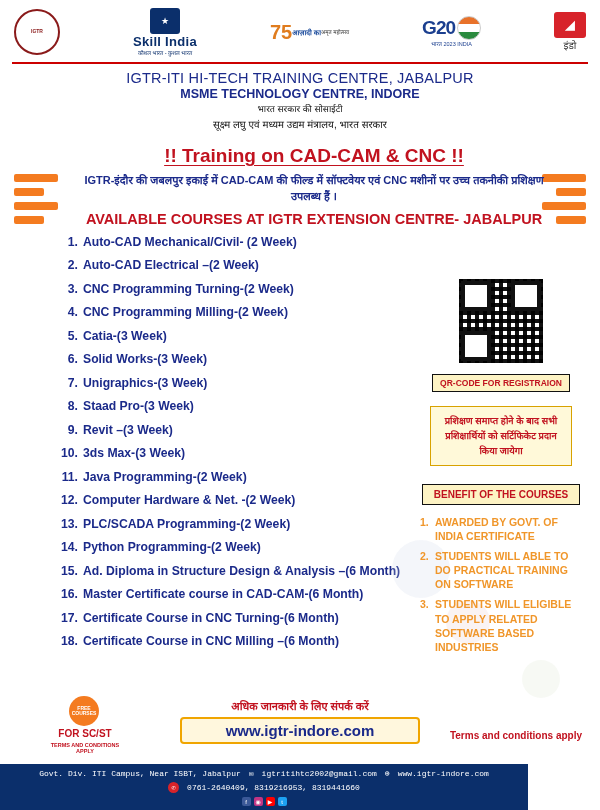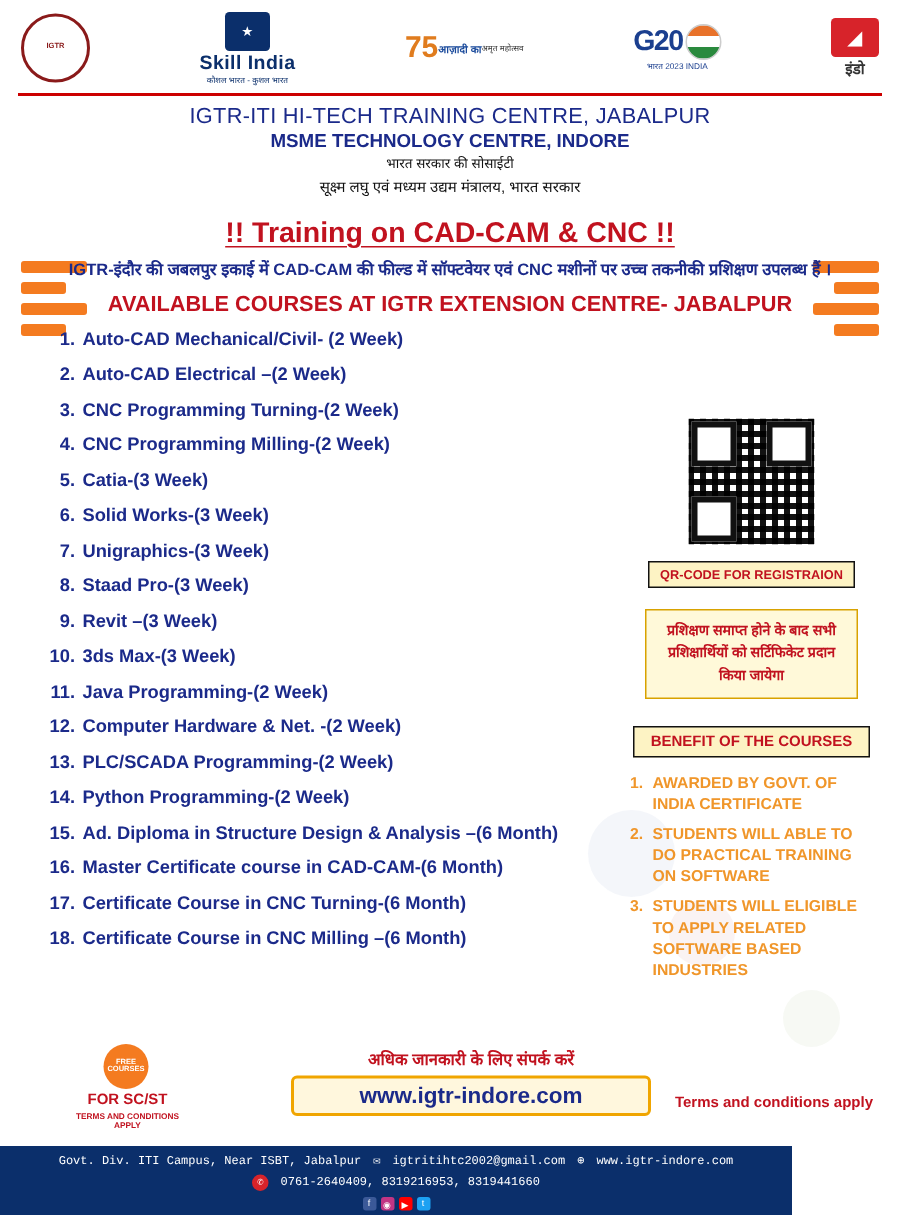--- a/index.html
+++ b/index.html
@@ -40,42 +40,42 @@
   .logo-g20{display:flex;align-items:center;gap:3px;}
   .g20-txt{font-size:19px;font-weight:bold;color:#1b3f8f;letter-spacing:-1px;}
   .g20-globe{width:22px;height:22px;border-radius:50%;
     background:
       linear-gradient(180deg,#e8722a 0 33%, #ffffff 33% 66%, #2a8a3e 66% 100%);
     border:1px solid #ccc;}
   .g20-sub{font-size:5.5px;color:#1b3f8f;text-align:center;}
   .logo-igtr{display:flex;flex-direction:column;align-items:center;}
   .igtr-mark{width:32px;height:26px;background:#d7232a;border-radius:3px;
     display:flex;align-items:center;justify-content:center;color:#fff;font-size:12px;font-weight:bold;}
-  .igtr-word{font-size:10px;color:#333;font-weight:bold;}
+  .igtr-word{font-size:10px;color:#333;font-weight:normal;}
 
   .hr-red{height:2px;background:#c00;margin:0 12px;}
 
   
   .head{
     text-align:center;padding:6px 10px 6px 10px;
   }
   .head .l1{color:#1b2a8a;font-weight:normal;font-size:14.5px;letter-spacing:.2px;}
   .head .l2{color:#1b2a8a;font-weight:bold;font-size:12.5px;margin-top:1px;}
   .head .l3{color:#111;font-size:8px;margin-top:2px;font-family:"Liberation Mono",monospace;}
   .head .l4{color:#111;font-size:9px;margin-top:1px;}
   .head .l5{color:#111;font-size:10px;margin-top:2px;}
 
   
   .sidebars{position:absolute;top:170px;left:0;width:600px;height:60px;pointer-events:none;}
   .bar{position:absolute;height:8px;background:#f47b20;border-radius:2px;}
   .bar.l{left:14px;}
   .bar.r{right:14px;}
 
   
-  .content{position:relative;padding:0 18px;}
+  .content{position:relative;padding:0 18px;margin-left:28px;}
   .title-cadcam{
     text-align:center;color:#c1121f;font-weight:bold;font-size:19px;
     margin:8px 0 2px 0;text-decoration:underline;text-underline-offset:3px;
   }
   .hindi-lead{
     text-align:center;color:#1b2a8a;font-weight:bold;font-size:11px;line-height:1.45;
     margin:6px 26px 6px 26px;
   }
   .avail{
     color:#c1121f;font-weight:bold;font-size:14.5px;text-align:center;
@@ -141,21 +141,21 @@
     position:absolute;left:62px;top:-2px;width:44px;height:30px;
   }
   .free-circ{
     width:30px;height:30px;border-radius:50%;background:#f47b20;color:#fff;
     font-size:5px;font-weight:bold;display:flex;align-items:center;justify-content:center;
     text-align:center;line-height:1.1;margin:0 auto;
   }
   .for-sc{color:#c1121f;font-weight:bold;font-size:10px;text-align:center;margin-top:2px;}
   .tnc-small{color:#c1121f;font-weight:bold;font-size:5.5px;text-align:center;margin-top:3px;}
   .more-info{
-    position:absolute;left:194px;top:0;width:240px;text-align:center;
+    position:absolute;left:180px;top:0;width:240px;text-align:center;
     color:#c1121f;font-weight:bold;font-size:11px;
   }
   .website{
     margin-top:4px;border:2px solid #f0a500;background:#fff7dd;border-radius:4px;
     color:#1b2a8a;font-weight:bold;font-size:15px;padding:3px 6px;
   }
   .tnc-right{
     position:absolute;right:18px;top:32px;color:#c1121f;font-weight:bold;font-size:10px;
   }
 

